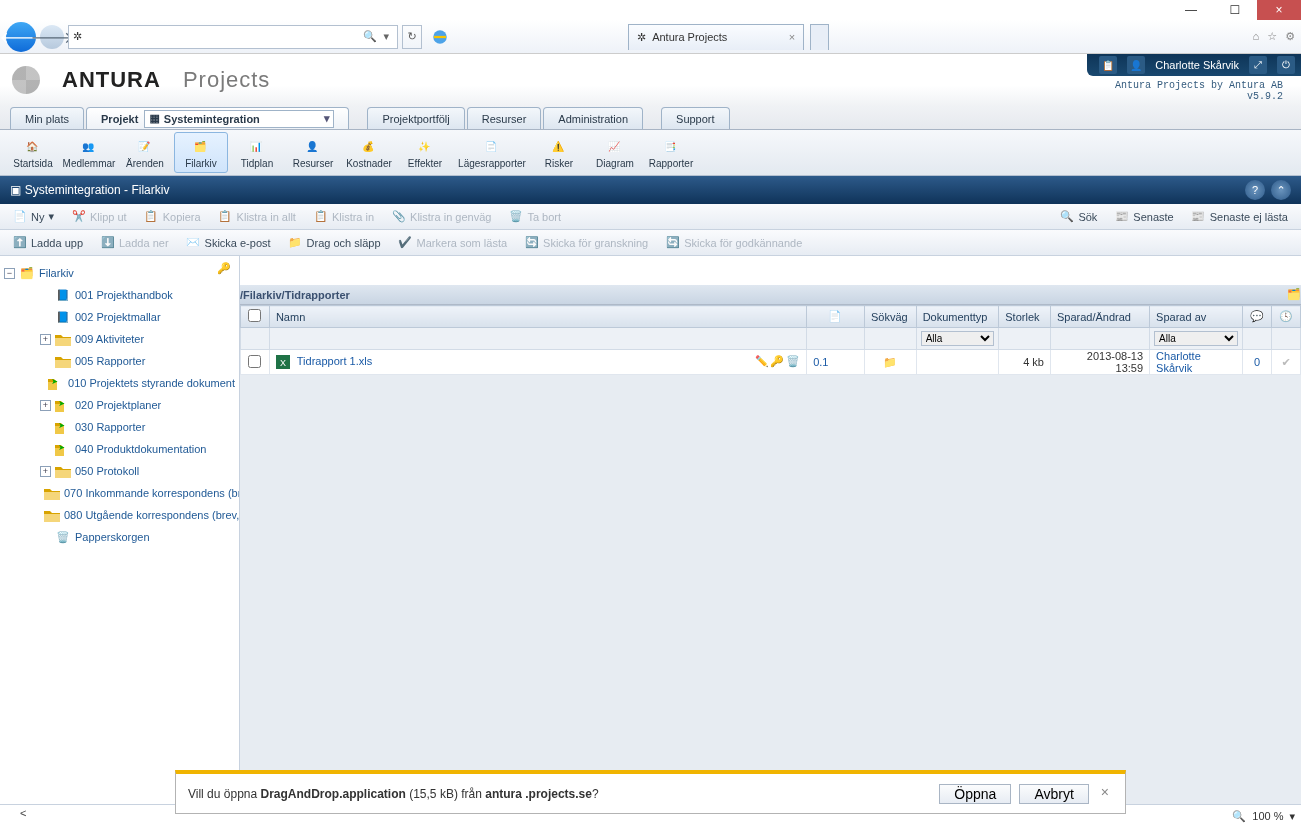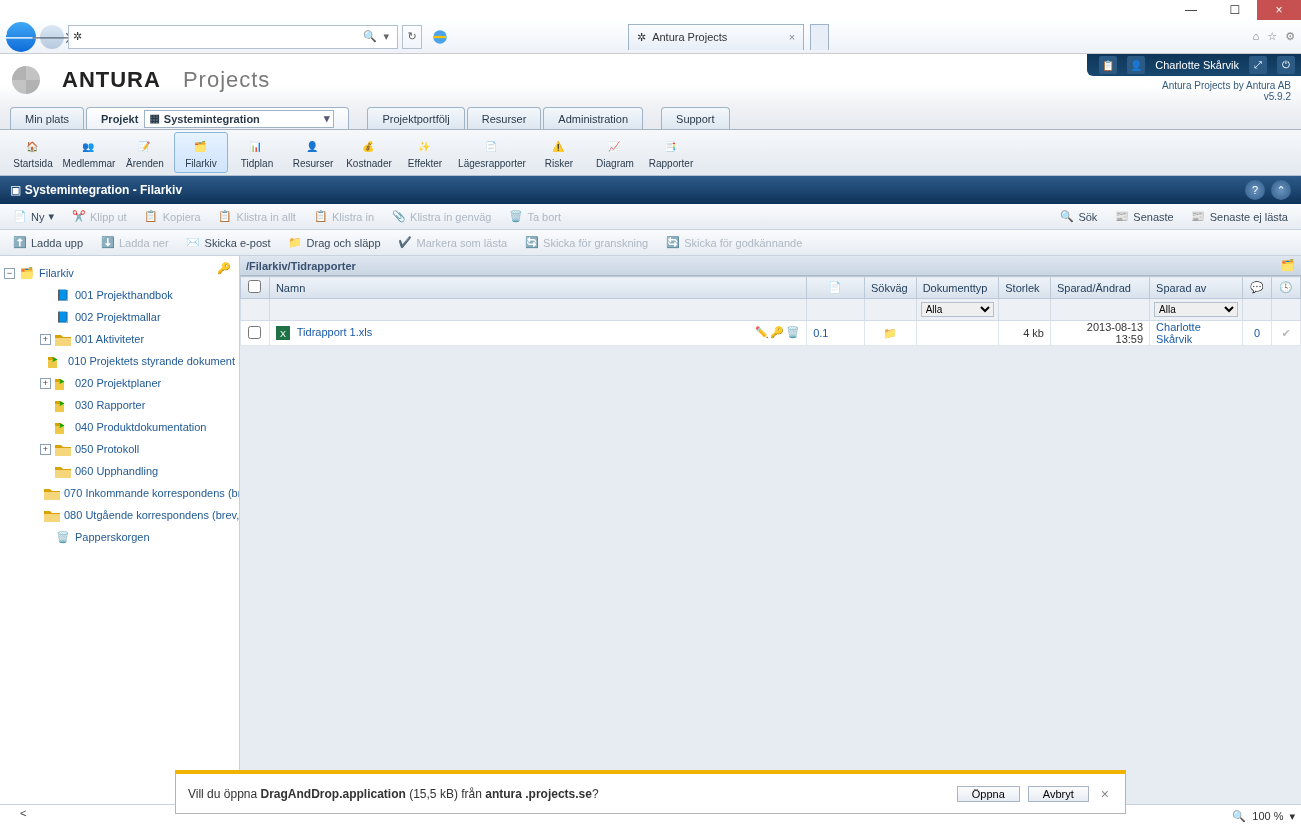--- a/index.html
+++ b/index.html
@@ -27,21 +27,21 @@
 
 
 .app-header { height: 52px; background: linear-gradient(#fff,#fff 60%,#f0f2f5); display: flex; align-items: center; padding: 0 12px; position: relative; }
 .logo { display: flex; align-items: center; gap: 22px; }
 .logo-mark { width: 28px; height: 28px; border-radius: 50%; background: conic-gradient(#888 0 90deg,#666 90deg 180deg,#888 180deg 270deg,#666 270deg); opacity: .5; }
 .logo-antura { font-family: Arial; font-size: 22px; font-weight: bold; letter-spacing: 1px; color: #222; }
 .logo-projects { font-family: Arial; font-size: 22px; font-weight: normal; color: #7a7a7a; letter-spacing: 1px; }
 .header-right { position: absolute; right: 0; top: 0; display: flex; flex-direction: column; align-items: flex-end; }
 .user-strip { background: linear-gradient(#0e3558,#19486f); color: #fff; height: 22px; display: flex; align-items: center; gap: 10px; padding: 0 6px 0 12px; border-bottom-left-radius: 6px; font-size: 11px; }
 .user-strip .ico { width: 18px; height: 18px; background: #2b5b85; border-radius: 2px; display: flex; align-items: center; justify-content: center; font-size: 10px; }
-.app-version { font-size: 10px; color: #345b7e; padding: 4px 10px 0 0; text-align: right; }
+.app-version { font-size: 10px; color: #345b7e; padding: 4px 18px 0 0; text-align: right; font-family: Liberation Mono, monospace; }
 
 
 .main-tabs { height: 24px; display: flex; align-items: flex-end; padding-left: 10px; gap: 2px; background: linear-gradient(#f0f2f5,#e6e9ee); border-bottom: 1px solid #a8b4c4; text-align: center; }
 .main-tab { height: 22px; padding: 0 14px; border: 1px solid #9fb3c8; border-bottom: none; border-radius: 4px 4px 0 0; background: linear-gradient(#f3f7fb,#dde6f0); display: flex; align-items: center; font-size: 11px; color: #2a3a4a; }
 .main-tab.active { background: linear-gradient(#ffffff,#eef2f7); font-weight: bold; }
 .projekt-combo { display: flex; align-items: center; gap: 4px; background: #fff; border: 1px solid #9fb3c8; height: 18px; padding: 0 4px; font-size: 11px; width: 190px; }
 .projekt-combo .dd { margin-left: auto; color: #557; }
 
 
 .ribbon { height: 46px; background: linear-gradient(#f6f8fb,#e3e9f0); border-bottom: 1px solid #b3c0d0; display: flex; padding: 2px 6px; gap: 2px; }
@@ -66,41 +66,41 @@
 .tree { width: 240px; border-right: 1px solid #c8d2df; padding: 6px 4px; overflow: hidden; font-size: 11px; color: #215a96; position: relative; }
 .tree-row { display: flex; align-items: center; height: 22px; gap: 4px; white-space: nowrap; }
 .tree-row .exp { width: 11px; height: 11px; border: 1px solid #8ca0b8; display: flex; align-items: center; justify-content: center; font-size: 9px; color: #445; background: #fff; }
 .tree-row .noexp { width: 11px; }
 .tree-row .folder-ico { width: 16px; height: 14px; display: inline-flex; align-items: center; justify-content: center; }
 .tree-row .lbl { cursor: pointer; }
 .tree-row.selected .lbl { background: #b6c6d9; border: 1px dotted #333; padding: 0 2px; }
 .tree .key-ico { position: absolute; right: 8px; top: 6px; color: #d6a400; } .indent2 { padding-left: 36px; }
 
 .main { flex: 1; display: flex; flex-direction: column; }
-.breadcrumb { height: 20px; background: linear-gradient(#dfe7f0,#c9d5e3); border-bottom: 1px solid #aeb9c8; font-size: 11px; color: #3a5070; padding: 0 6px; display: flex; align-items: center; font-weight: bold; }
+.breadcrumb { height: 20px; background: linear-gradient(#dfe7f0,#c9d5e3); border-bottom: 1px solid #aeb9c8; font-size: 11px; color: #3a5070; padding: 0 0; display: flex; align-items: center; font-weight: bold; margin-top: 29px; }
 .breadcrumb .bc-right { margin-left: auto; }
 
 .grid { flex: 1; background: #e7ecf2; }
 .grid table { width: 100%; border-collapse: collapse; font-size: 11px; }
 .grid thead th { background: linear-gradient(#eef3f9,#d8e1ec); border: 1px solid #bcc9d8; height: 22px; text-align: left; padding: 0 6px; color: #25415e; font-weight: normal; }
 .grid thead th.narrow { width: 28px; text-align: center; }
 .grid .filter-row td { background: #edf1f6; border: 1px solid #d2dbe6; height: 22px; padding: 0 4px; }
 .grid .filter-row select { width: 100%; font-size: 10px; border: 1px solid #b3c0d0; }
 .grid tbody tr.data td { background: #fff; border: 1px solid #e0e6ee; height: 24px; padding: 0 6px; }
 .grid tbody tr.data td a { color: #1a5aa6; text-decoration: none; }
 .file-ico { display: inline-flex; width: 14px; height: 14px; vertical-align: middle; margin-right: 4px; }
 .row-actions { float: right; display: flex; gap: 2px; }
 
 
 .bottom-scroll { height: 16px; border-top: 1px solid #c8d2df; display: flex; align-items: center; padding-left: 20px; color: #444; }
 
 
 .download-bar { position: absolute; left: 175px; right: 175px; bottom: 12px; height: 44px; background: #fff; border: 1px solid #b3b3b3; border-top: 4px solid #f0b400; display: flex; align-items: center; padding: 0 12px; font-size: 12px; margin-top: 28px; }
 .download-bar .dl-actions { margin-left: auto; display: flex; gap: 8px; }
-.dl-btn { border: 1px solid #a9b5c4; background: linear-gradient(#fbfcfd,#e7ecf3); padding: 1px 14px; font-size: 11px; cursor: pointer; }
+.dl-btn { border: 1px solid #a9b5c4; background: linear-gradient(#fbfcfd,#e7ecf3); padding: 1px 14px; font-size: 14px; cursor: pointer; }
 .dl-close { color: #888; padding: 0 4px; cursor: pointer; font-size: 14px; }
 
 
 .status-bar { position: absolute; bottom: 0; right: 6px; height: 20px; display: flex; align-items: center; gap: 6px; font-size: 11px; color: #333; }
 
 
 .svg { display: block; }
 </style>
 </head>
 <body>
@@ -242,21 +242,21 @@
       <span>Diagram</span>
     </div>
   <div class="ribbon-btn">
       <div class="ri">📑</div>
       <span>Rapporter</span>
     </div>
 </div>
 
 <div class="section-bar">
   <span>▣&nbsp;</span>
-  <span style="font-weight:bold">Systemintegration - Filarkiv</span>
+  <span style="font-weight:normal">Systemintegration - Filarkiv</span>
   <div class="sb-right">
     <div class="sb-circle">?</div>
     <div class="sb-circle">⌃</div>
   </div>
 </div>
 
 <div class="toolbar">
   <div class="tbtn"><span class="ti">📄</span><span>Ny</span> ▾</div>
   <div class="tbtn disabled">
       <span class="ti">✂️</span>
@@ -349,21 +349,31 @@
           <span class="lbl">002 Projektmallar</span>
         </div>
         <div class="tree-row indent2">
           <span class="exp">+</span>
           <span class="folder-ico">
             <svg width="16" height="13">
               <path d="M0 2h6l2 2h8v9H0z" fill="#d8a300"></path>
               <path d="M0 5h16v8H0z" fill="#f5d67a"></path>
             </svg>
           </span>
-          <span class="lbl">001 Aktiviteter</span>
+          <span class="lbl">009 Aktiviteter</span>
+        </div>
+        <div class="tree-row indent2">
+          <span class="noexp"></span>
+          <span class="folder-ico">
+            <svg width="16" height="13">
+              <path d="M0 2h6l2 2h8v9H0z" fill="#d8a300"></path>
+              <path d="M0 5h16v8H0z" fill="#f5d67a"></path>
+            </svg>
+          </span>
+          <span class="lbl">005 Rapporter</span>
         </div>
         <div class="tree-row indent2">
           <span class="noexp"></span>
           <span class="folder-ico">
             <svg width="16" height="13">
               <path d="M0 2h6l2 2h8v9H0z" fill="#d8a300"></path>
               <path d="M0 5h16v8H0z" fill="#f0c847"></path>
             </svg>
             <span style="position:relative;left:-6px;top:-2px;color:#0a0;font-size:8px">➤</span>
           </span>
@@ -404,30 +414,20 @@
         </div>
         <div class="tree-row indent2">
           <span class="exp">+</span>
           <span class="folder-ico">
             <svg width="16" height="13">
               <path d="M0 2h6l2 2h8v9H0z" fill="#d8a300"></path>
               <path d="M0 5h16v8H0z" fill="#f5d67a"></path>
             </svg>
           </span>
           <span class="lbl">050 Protokoll</span>
-        </div>
-        <div class="tree-row indent2">
-          <span class="noexp"></span>
-          <span class="folder-ico">
-            <svg width="16" height="13">
-              <path d="M0 2h6l2 2h8v9H0z" fill="#d8a300"></path>
-              <path d="M0 5h16v8H0z" fill="#f5d67a"></path>
-            </svg>
-          </span>
-          <span class="lbl">060 Upphandling</span>
         </div>
         <div class="tree-row indent2">
           <span class="noexp"></span>
           <span class="folder-ico">
             <svg width="16" height="13">
               <path d="M0 2h6l2 2h8v9H0z" fill="#d8a300"></path>
               <path d="M0 5h16v8H0z" fill="#f5d67a"></path>
             </svg>
           </span>
           <span class="lbl">070 Inkommande korrespondens (bre</span>

